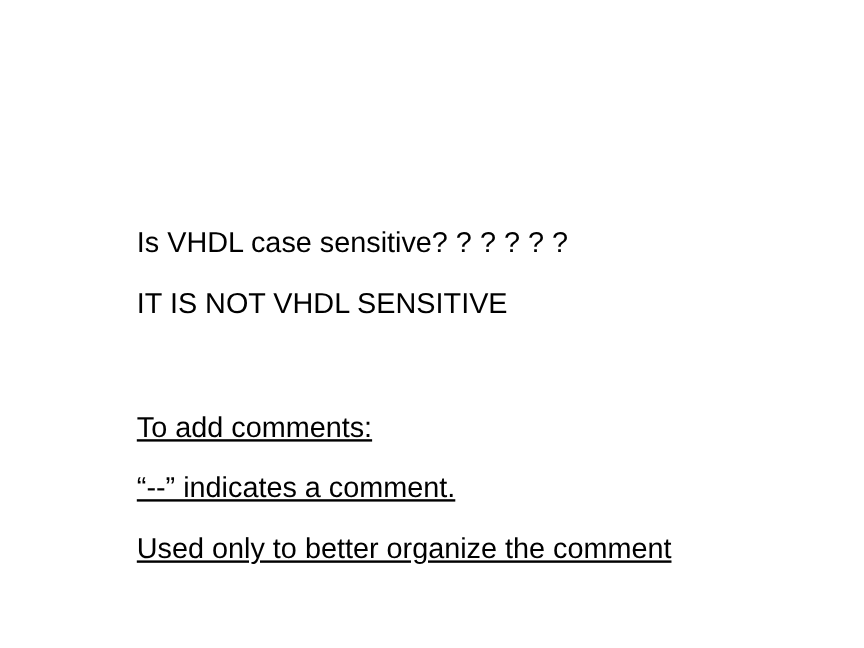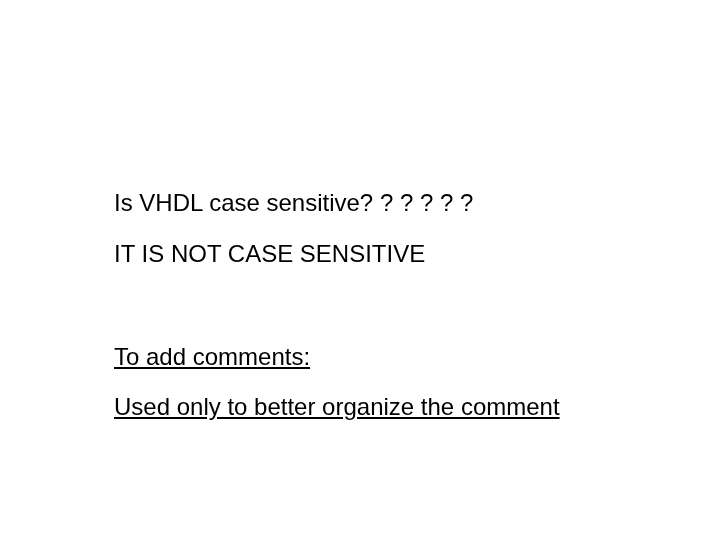--- a/index.html
+++ b/index.html
@@ -27,19 +27,20 @@
     }
     .line {
       display: block;
     }
   </style>
 </head>
 <body>
 
 <div class="para">
   <span class="line">Is VHDL case sensitive? ? ? ? ? ?</span>
-  <span class="line">IT IS NOT CASE SENSITIVE</span>
+  <span class="line">IT IS NOT VHDL SENSITIVE</span>
 </div>
 
 <div class="para">
   <span class="line">To add comments:</span>
+  <span class="line">“--” indicates a comment.</span>
   <span class="line">Used only to better organize the comment</span>
 </div>
 
 </body></html>

